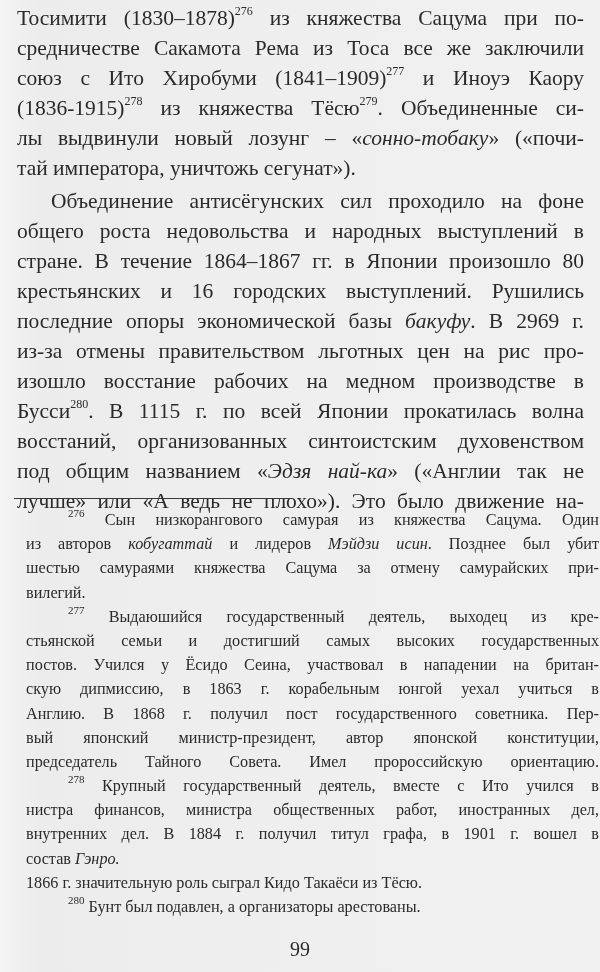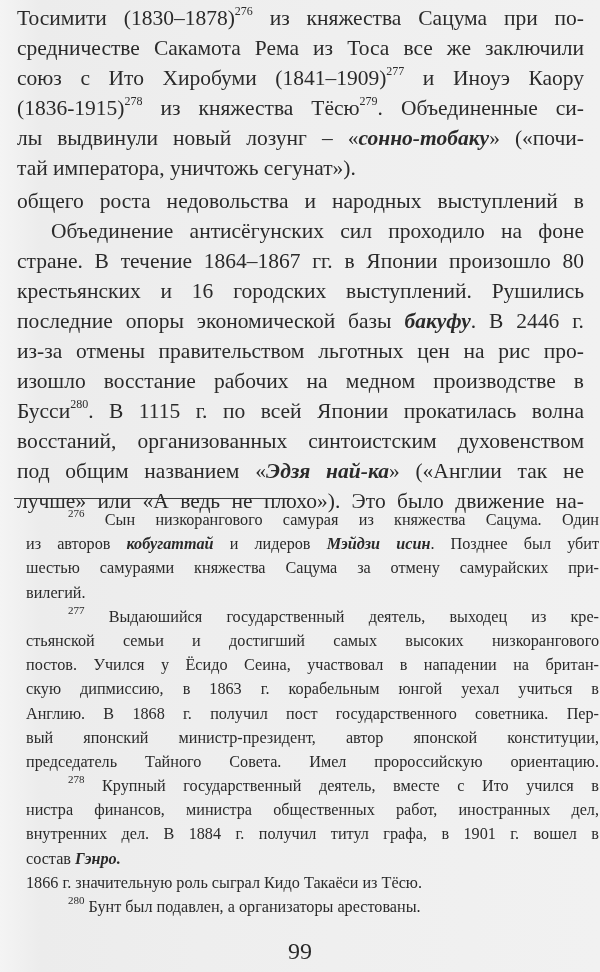--- a/index.html
+++ b/index.html
@@ -14,62 +14,62 @@
   .body-text { font-size:21.5px; line-height:30px; margin:3px; }
   .line { display:block; text-align:justify; text-align-last:justify; white-space:nowrap; height:30px; overflow:visible; }
   .line.last { text-align-last:left; }
   .indent { padding-left:34px; }
   sup { font-size:12px; line-height:0; vertical-align:0; position:relative; top:-10px; }
   .fn sup { font-size:11px; top:-8px; }
   .rule { position:absolute; left:14px; top:498px; width:278px; height:1px; background:#3a3a3a; }
   .footnotes { position:absolute; left:26px; top:508px; width:573px; font-size:16.2px; line-height:24.2px; }
   .fn .line { height:24.2px; }
   .fn .indent { padding-left:42px; }
-  i { font-style:italic;font-weight:bold; }
-  .page-number { position:absolute; left:0; width:600px; top:938px; text-align:center; font-size:24px; }
+  i { font-style:italic; }
+  .page-number { position:absolute; left:0; width:600px; top:938px; text-align:center; font-size:20px; }
 </style>
 </head>
 <body>
 
 <div class="page">
   <div class="body-text">
     <span class="line"><span>Тосимити (1830–1878)</span><sup>276</sup><span> из княжества Сацума при по-</span></span>
     <span class="line"><span>средничестве Сакамота Рема из Тоса все же заключили</span></span>
     <span class="line"><span>союз с Ито Хиробуми (1841–1909)</span><sup>277</sup><span> и Иноуэ Каору</span></span>
     <span class="line"><span>(1836-1915)</span><sup>278</sup><span> из княжества Тёсю</span><sup>279</sup><span>. Объединенные си-</span></span>
     <span class="line"><span>лы выдвинули новый лозунг – «</span><i>сонно-тобаку</i><span>» («почи-</span></span>
     <span class="line last"><span>тай императора, уничтожь сегунат»).</span></span>
   </div>
   <div class="body-text">
+    <span class="line indent"><span>Объединение антисёгунских сил проходило на фоне</span></span>
     <span class="line"><span>общего роста недовольства и народных выступлений в</span></span>
-    <span class="line indent"><span>Объединение антисёгунских сил проходило на фоне</span></span>
     <span class="line"><span>стране. В течение 1864–1867 гг. в Японии произошло 80</span></span>
     <span class="line"><span>крестьянских и 16 городских выступлений. Рушились</span></span>
-    <span class="line"><span>последние опоры экономической базы </span><i>бакуфу</i><span>. В 2446 г.</span></span>
+    <span class="line"><span>последние опоры экономической базы </span><i>бакуфу</i><span>. В 2969 г.</span></span>
     <span class="line"><span>из-за отмены правительством льготных цен на рис про-</span></span>
     <span class="line"><span>изошло восстание рабочих на медном производстве в</span></span>
     <span class="line"><span>Бусси</span><sup>280</sup><span>. В 1115 г. по всей Японии прокатилась волна</span></span>
     <span class="line"><span>восстаний, организованных синтоистским духовенством</span></span>
     <span class="line"><span>под общим названием «</span><i>Эдзя най-ка</i><span>» («Англии так не</span></span>
     <span class="line"><span>лучше» или «А ведь не плохо»). Это было движение на-</span></span>
   </div>
 </div>
 
 <div class="rule"></div>
 
 <div class="footnotes">
   <div class="fn">
     <span class="line indent"><sup>276</sup> <span>Сын низкорангового самурая из княжества Сацума. Один</span></span>
     <span class="line"><span>из авторов </span><i>кобугаттай</i><span> и лидеров </span><i>Мэйдзи исин</i><span>. Позднее был убит</span></span>
     <span class="line"><span>шестью самураями княжества Сацума за отмену самурайских при-</span></span>
     <span class="line last"><span>вилегий.</span></span>
   </div>
   <div class="fn">
     <span class="line indent"><sup>277</sup> <span>Выдаюшийся государственный деятель, выходец из кре-</span></span>
-    <span class="line"><span>стьянской семьи и достигший самых высоких низкорангового</span></span>
+    <span class="line"><span>стьянской семьи и достигший самых высоких государственных</span></span>
     <span class="line"><span>постов. Учился у Ёсидо Сеина, участвовал в нападении на британ-</span></span>
     <span class="line"><span>скую дипмиссию, в 1863 г. корабельным юнгой уехал учиться в</span></span>
     <span class="line"><span>Англию. В 1868 г. получил пост государственного советника. Пер-</span></span>
     <span class="line"><span>вый японский министр-президент, автор японской конституции,</span></span>
     <span class="line"><span>председатель Тайного Совета. Имел пророссийскую ориентацию.</span></span>
   </div>
   <div class="fn">
     <span class="line indent"><sup>278</sup> <span>Крупный государственный деятель, вместе с Ито учился в</span></span>
     <span class="line"><span>нистра финансов, министра общественных работ, иностранных дел,</span></span>
     <span class="line"><span>внутренних дел. В 1884 г. получил титул графа, в 1901 г. вошел в</span></span>

